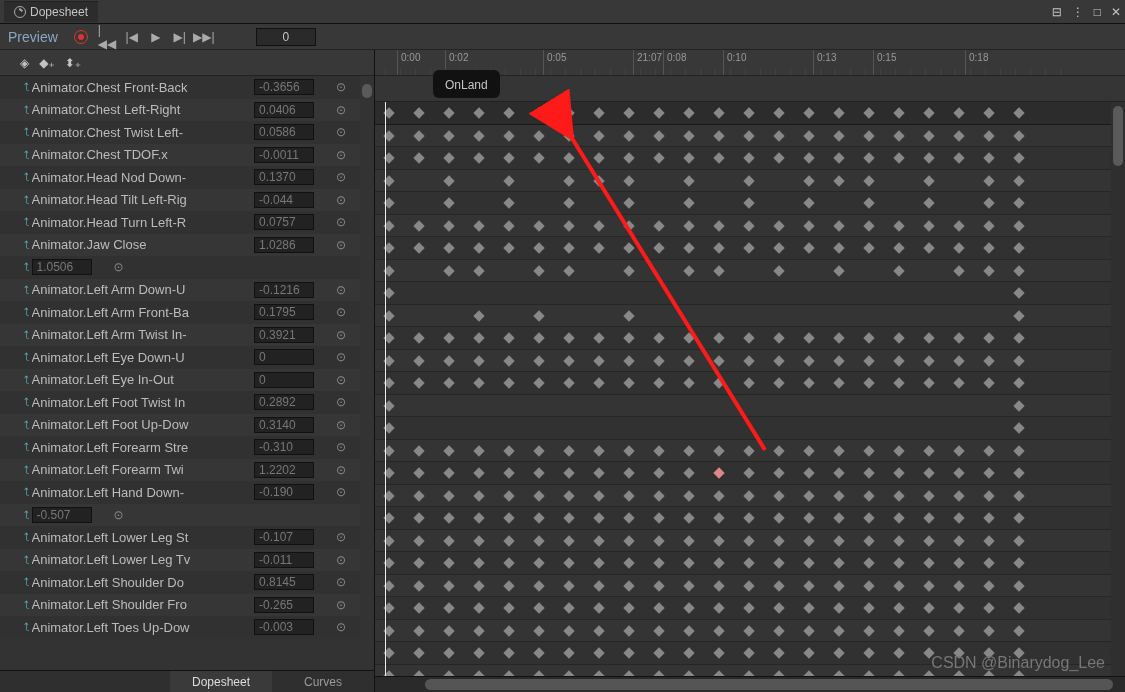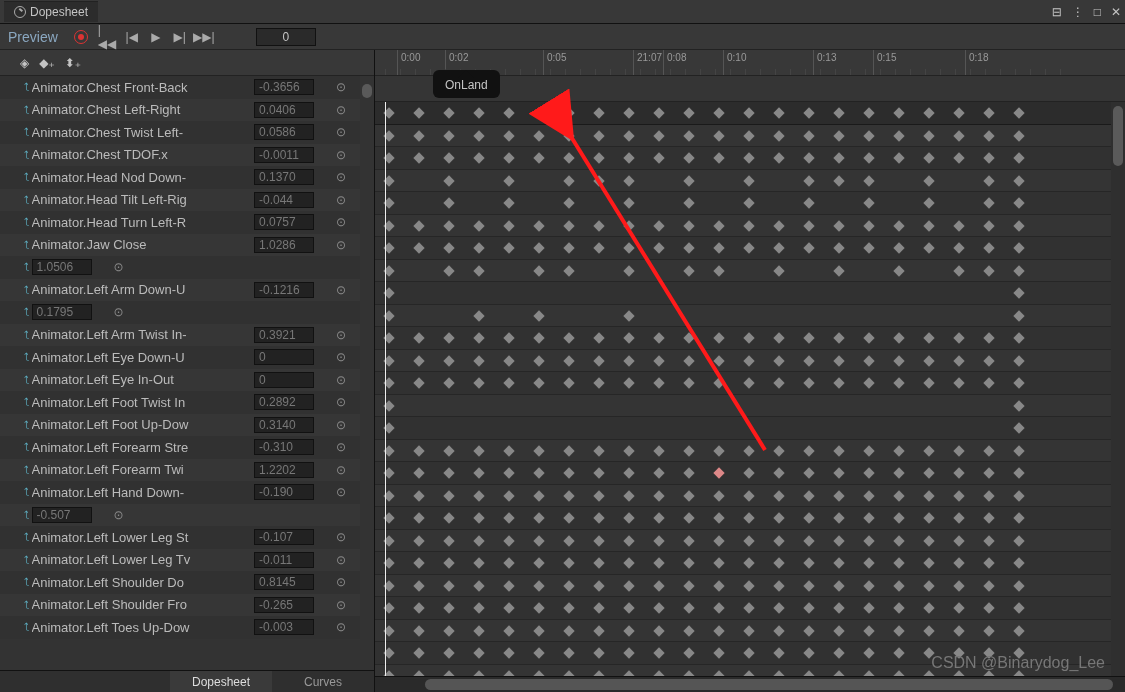--- a/index.html
+++ b/index.html
@@ -152,20 +152,21 @@
               <span class="pr-opts">⊙</span>
             </div>
             <div class="prop-row">
               <span class="pr-icon">⤴</span>
               <span class="pr-name">Animator.Left Arm Down-U</span>
               <span class="pr-val">-0.1216</span>
               <span class="pr-opts">⊙</span>
             </div>
             <div class="prop-row">
               <span class="pr-icon">⤴</span>
+              <span class="pr-name">Animator.Left Arm Front-Ba</span>
               <span class="pr-val">0.1795</span>
               <span class="pr-opts">⊙</span>
             </div>
             <div class="prop-row">
               <span class="pr-icon">⤴</span>
               <span class="pr-name">Animator.Left Arm Twist In-</span>
               <span class="pr-val">0.3921</span>
               <span class="pr-opts">⊙</span>
             </div>
             <div class="prop-row">

